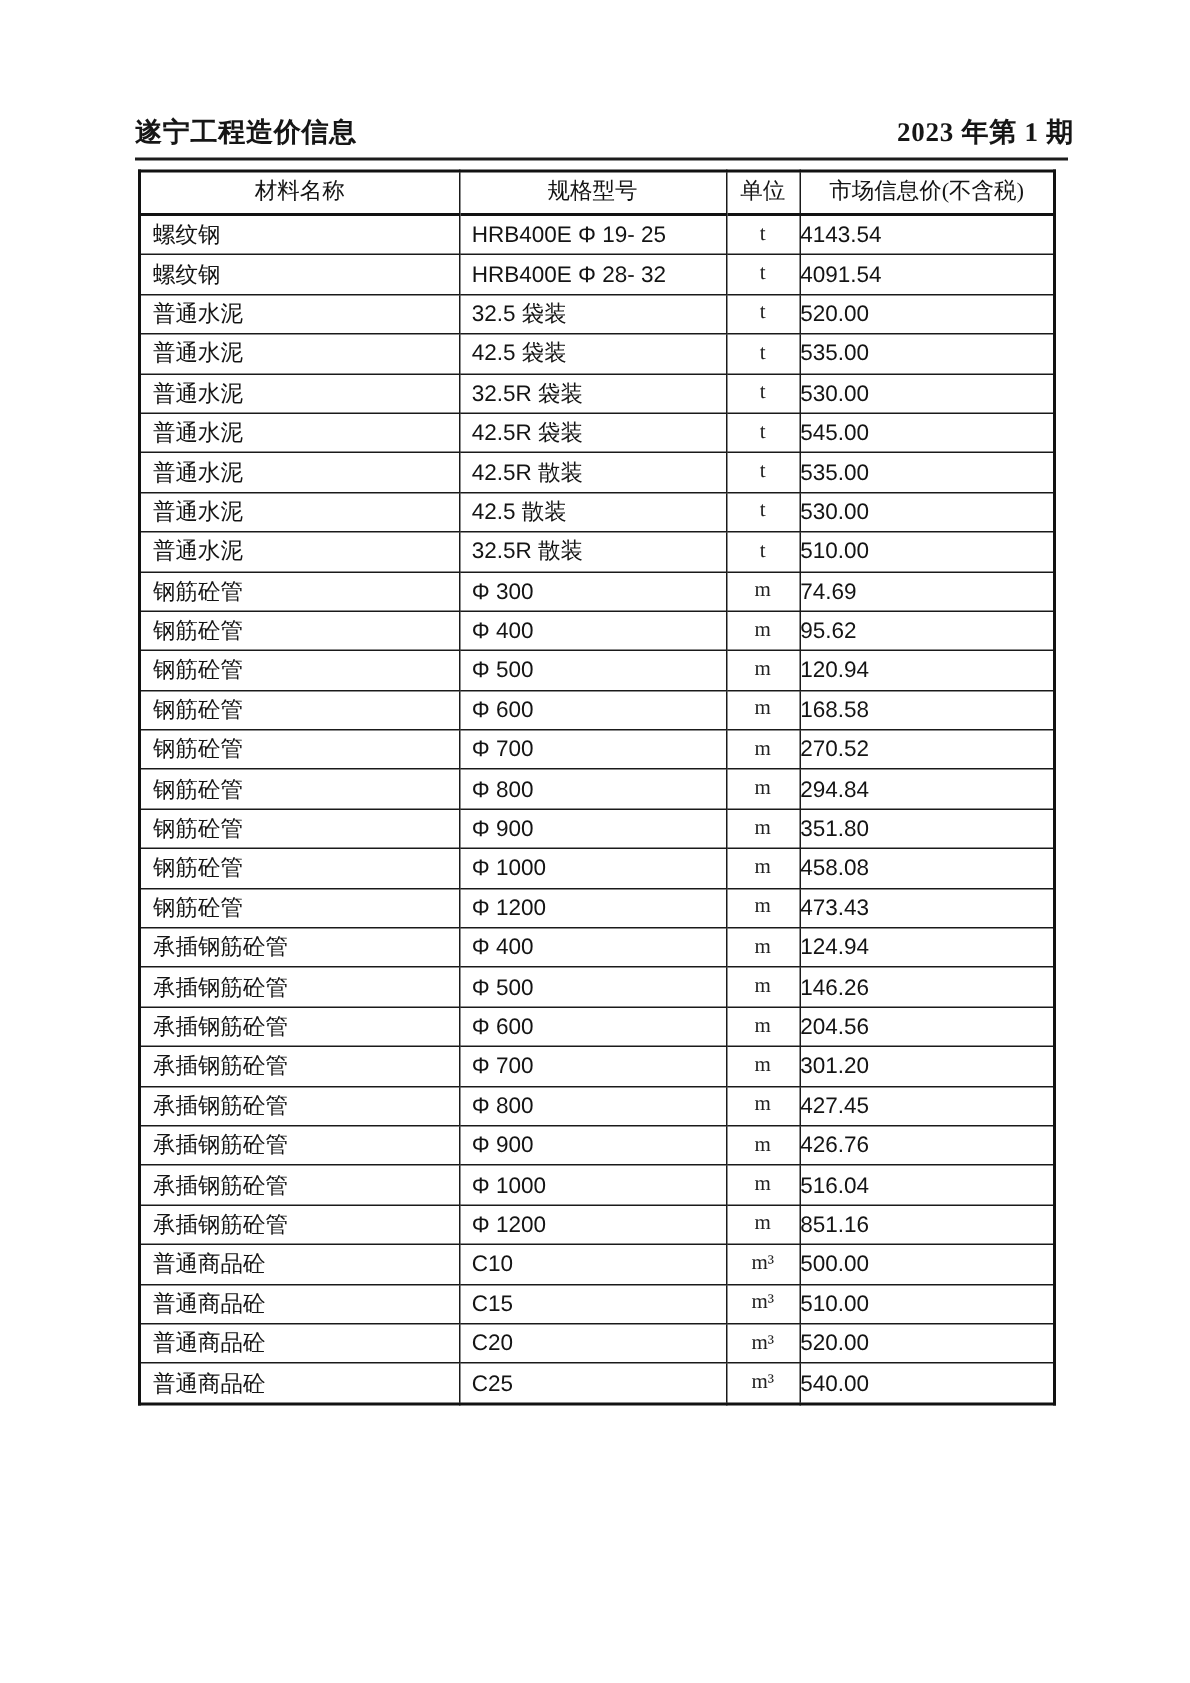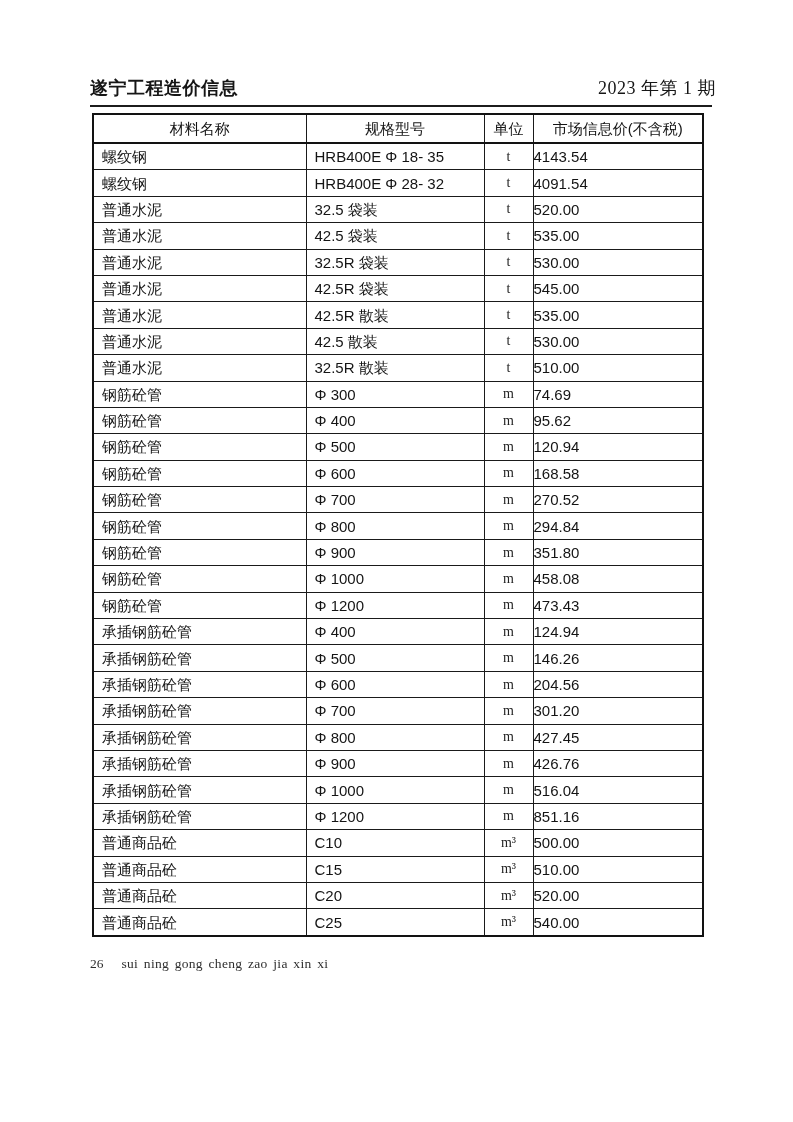--- a/index.html
+++ b/index.html
@@ -32,21 +32,21 @@
     font-size: 18px;
     letter-spacing: 0.5px;
     color: #161616;
     white-space: nowrap;
   }
   .issue-label {
     position: absolute;
     right: -6px;
     top: 0;
     font-family: "Liberation Serif", serif;
-    font-weight: normal;
+    font-weight: bold;
     font-size: 18px;
     letter-spacing: 0.5px;
     color: #161616;
     white-space: nowrap;
   }
   .header-rule {
     position: absolute;
     left: 90px;
     top: 105px;
     width: 622px;
@@ -70,20 +70,21 @@
     white-space: nowrap;
     overflow: hidden;
     color: #141414;
     font-weight: normal;
   }
   .price-table thead th {
     height: 27px;
     text-align: center;
     padding: 0;
     border-bottom: 2px solid #121212;
+    font-family: Liberation Serif, serif;
   }
   .price-table tbody td {
     height: 25.4px;
   }
   .price-table .w-name { width: 213px; }
   .price-table .w-spec { width: 178px; }
   .price-table .w-unit { width: 49px; }
   .price-table .w-price { width: 170px; }
   .price-table td.c2 {
     text-align: center;
@@ -138,21 +139,21 @@
       <tr>
         <th>材料名称</th>
         <th>规格型号</th>
         <th>单位</th>
         <th>市场信息价(不含税)</th>
       </tr>
     </thead>
     <tbody>
         <tr>
           <td class="c0">螺纹钢</td>
-          <td class="c1">HRB400E Φ 18- 35</td>
+          <td class="c1">HRB400E Φ 19- 25</td>
           <td class="c2">t</td>
           <td class="c3">4143.54</td>
         </tr>
         <tr>
           <td class="c0">螺纹钢</td>
           <td class="c1">HRB400E Φ 28- 32</td>
           <td class="c2">t</td>
           <td class="c3">4091.54</td>
         </tr>
         <tr>
@@ -319,17 +320,14 @@
         </tr>
         <tr>
           <td class="c0">普通商品砼</td>
           <td class="c1">C25</td>
           <td class="c2">m³</td>
           <td class="c3">540.00</td>
         </tr>
       </tbody>
   </table>
 
-  <div class="page-footer">
-    <span class="page-number">26</span><span class="footer-pinyin">sui ning gong cheng zao jia xin xi</span>
-  </div>
 
 </div>
 
 </body></html>

